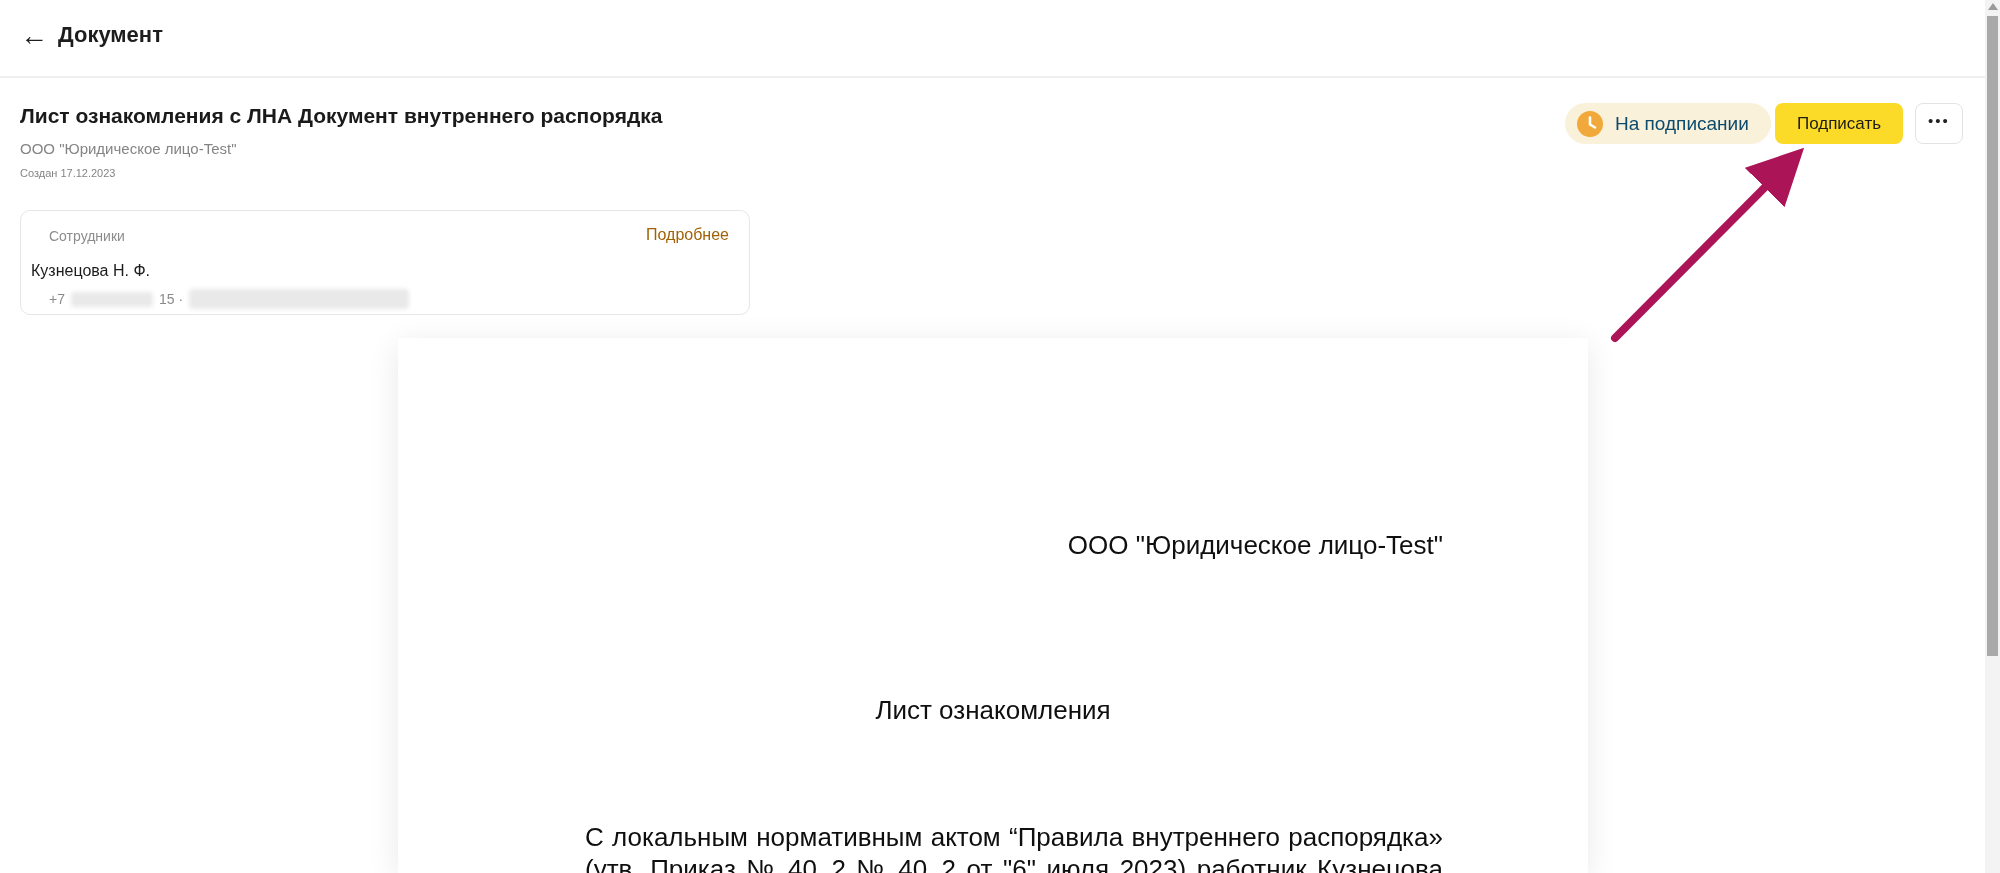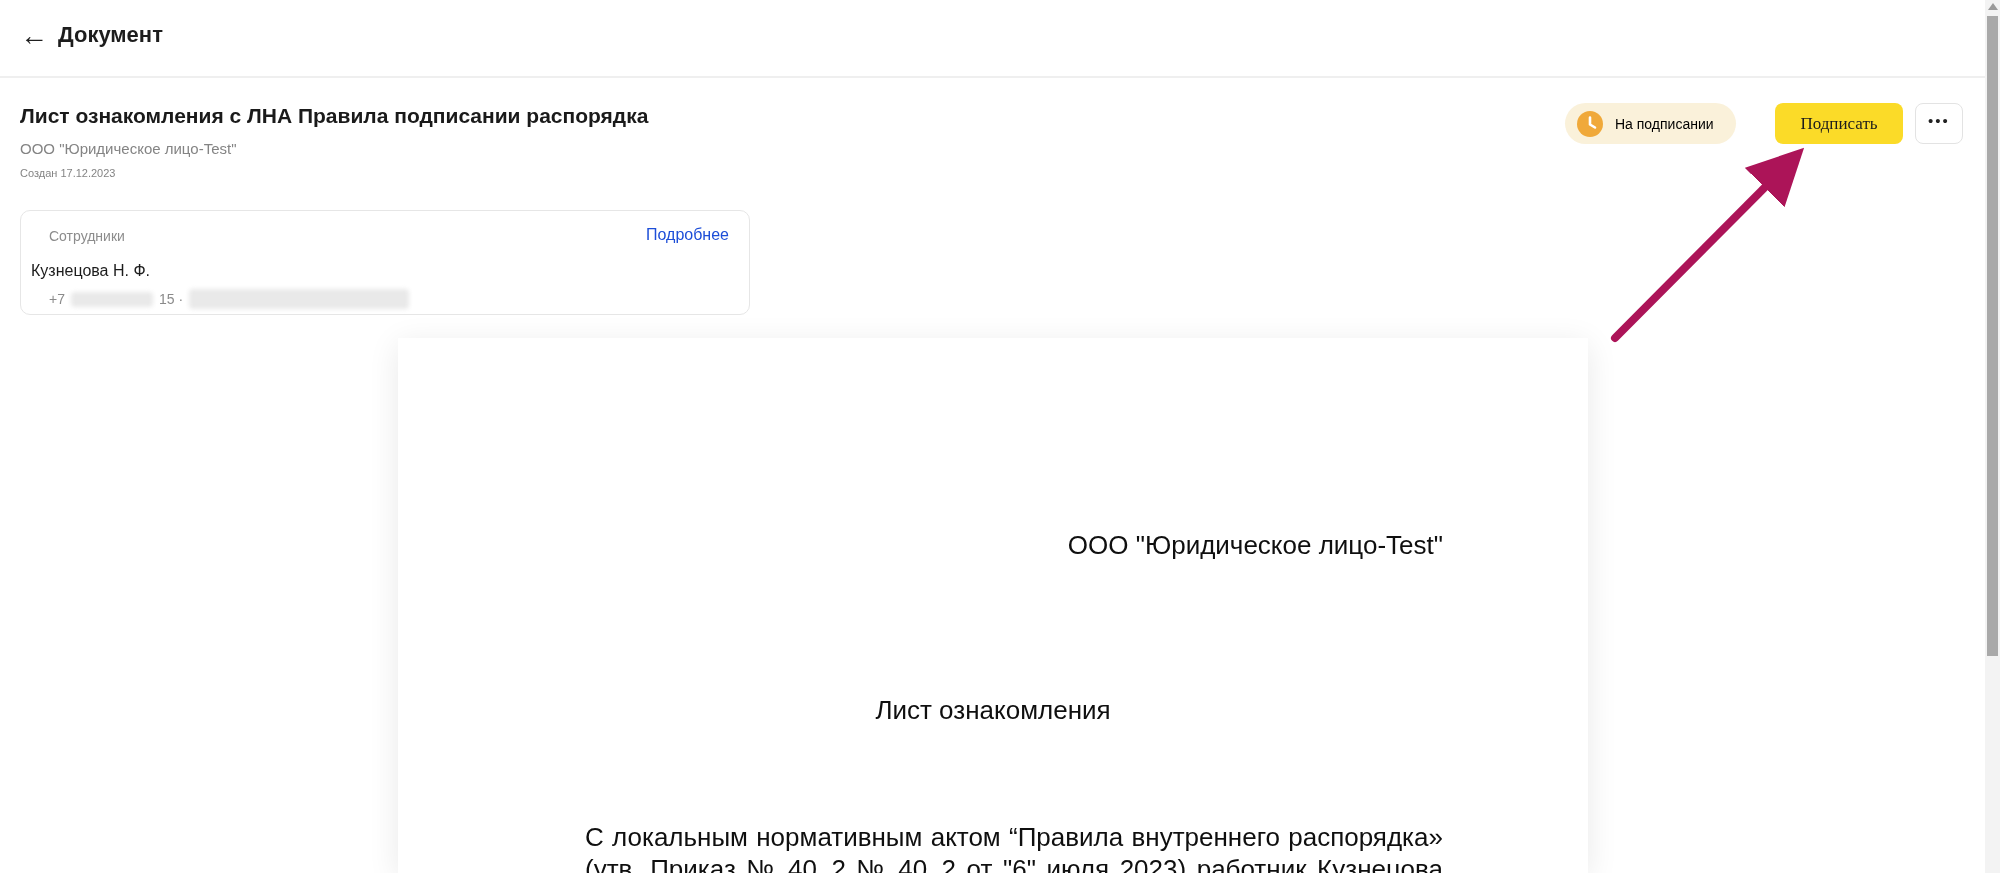--- a/index.html
+++ b/index.html
@@ -17,36 +17,36 @@
 
   
   .doc-title { position:absolute; left:20px; top:104px; font-size:21px; font-weight:700; color:#1a1a1a; }
   .doc-org { position:absolute; left:20px; top:140px; font-size:15px; color:#848484; }
   .doc-created { position:absolute; left:20px; top:167px; font-size:11px; color:#848484; }
 
   
   .emp-card { position:absolute; left:20px; top:210px; width:730px; height:105px;
               background:#ffffff; border:1px solid #e6e6e6; border-radius:10px; }
   .emp-label { position:absolute; left:28px; top:17px; font-size:14px; color:#8c8c8c; }
-  .emp-details { position:absolute; right:20px; top:15px; font-size:16px; color:#1d4ed8; cursor:pointer; text-decoration:none; }
+  .emp-details { position:absolute; right:20px; top:15px; font-size:16px; color:#a16207; cursor:pointer; text-decoration:none; }
   .emp-name { position:absolute; left:10px; top:51px; font-size:16px; font-weight:400; color:#1c1c1c; }
   .emp-phone { position:absolute; left:28px; top:78px; display:flex; align-items:center; gap:6px;
                font-size:14px; color:#8a8a8a; }
   .redact { background:#e9e9e9; border-radius:4px; filter:blur(2px); display:inline-block; }
   .redact.r1 { width:82px; height:15px; }
   .redact.r2 { width:220px; height:20px; }
 
   
   .status-badge { position:absolute; left:1565px; top:103px; height:41px; padding:0 22px 0 12px;
                   background:#faf1da; border-radius:21px; display:flex; align-items:center; gap:12px; }
-  .status-text { font-size:14px; color:#000000; }
+  .status-text { font-size:19px; color:#0c4a6e; }
   .clock { width:26px; height:26px; }
   .sign-btn { position:absolute; left:1775px; top:103px; width:128px; height:41px;
               background:#fbdb28; border:none; border-radius:8px; font-size:17px; color:#1c1c1c;
-              font-family:Liberation Serif, serif; cursor:pointer; }
+              font-family:Liberation Sans, sans-serif; cursor:pointer; }
   .more-btn { position:absolute; left:1915px; top:103px; width:48px; height:41px; background:#ffffff;
               border:1px solid #e3e3e3; border-radius:8px; cursor:pointer;
               display:flex; align-items:center; justify-content:center; }
   .more-dots { font-size:15px; letter-spacing:2px; color:#222; line-height:1; padding-bottom:6px; }
 
   
   .anno-arrow { position:absolute; left:1580px; top:130px; width:260px; height:240px; pointer-events:none; }
 
   
   .doc-preview { position:absolute; left:398px; top:338px; width:1190px; height:535px;
@@ -70,21 +70,21 @@
 
 <div class="stage">
 
   <div class="topbar">
     <button class="back-btn">
       <span>←</span>
     </button>
     <div class="page-title">Документ</div>
   </div>
 
-  <div class="doc-title">Лист ознакомления с ЛНА Правила подписании распорядка</div>
+  <div class="doc-title">Лист ознакомления с ЛНА Документ внутреннего распорядка</div>
   <div class="doc-org">ООО "Юридическое лицо-Test"</div>
   <div class="doc-created">Создан 17.12.2023</div>
 
   <div class="emp-card">
     <div class="emp-label">Сотрудники</div>
     <a class="emp-details">Подробнее</a>
     <div class="emp-name">Кузнецова Н. Ф.</div>
     <div class="emp-phone">
       <span>+7</span>
       <span class="redact r1"></span>

